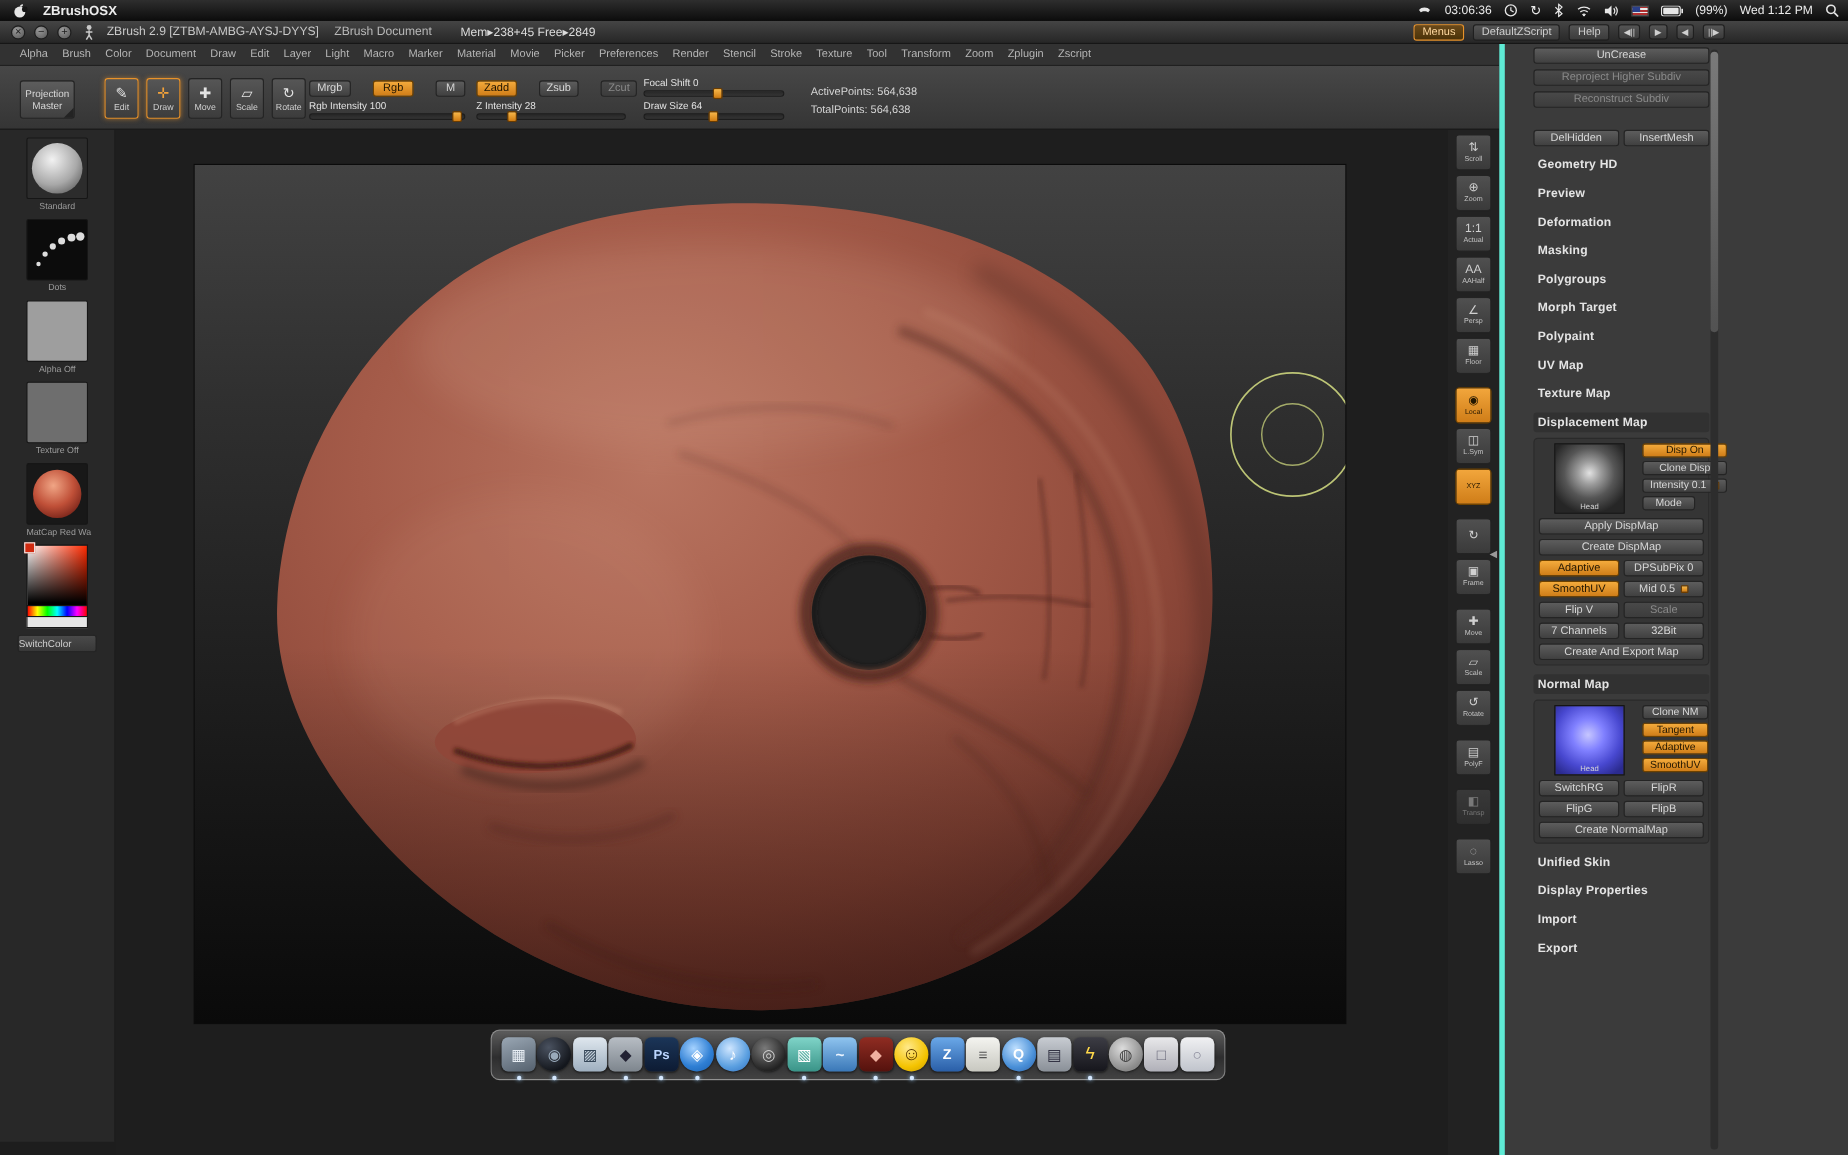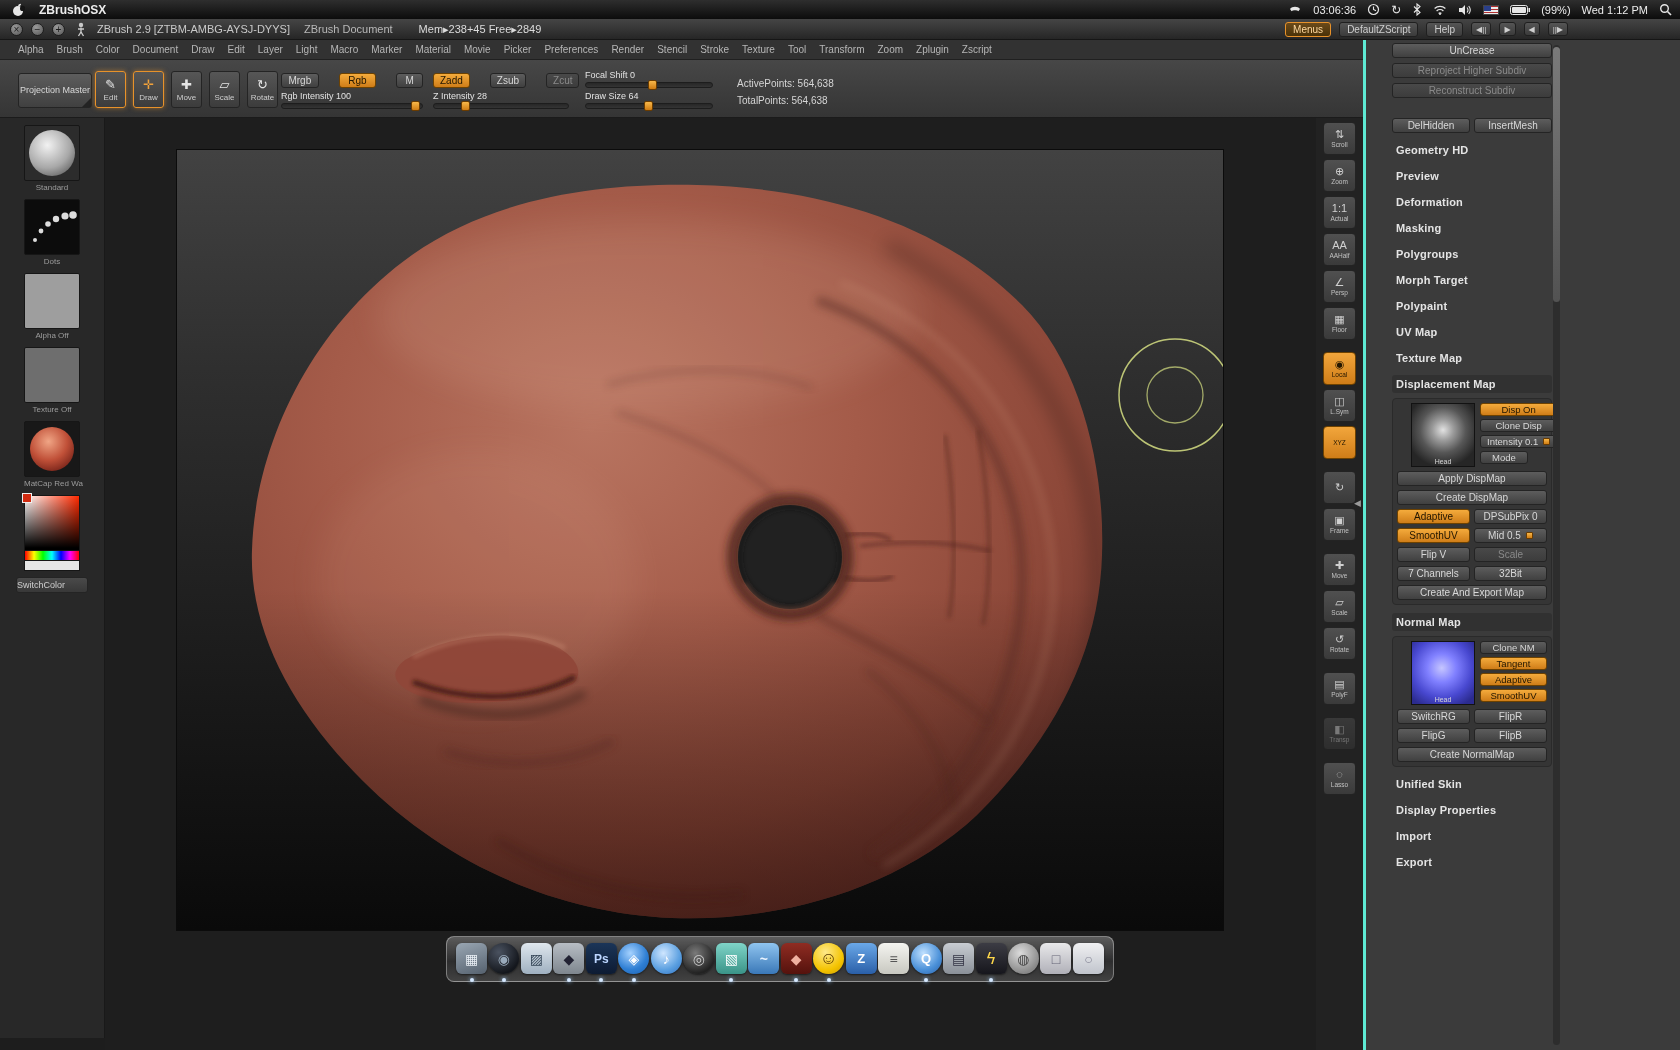--- a/index.html
+++ b/index.html
@@ -44,21 +44,21 @@
   .menurow span { white-space:nowrap; }
 
   
   .shelf { position:absolute; top:60px; left:0; width:1363px; height:58px;
     background:linear-gradient(#474747,#353535); border-bottom:1px solid #1b1b1b; z-index:70; }
   .zb-btn { background:linear-gradient(#5d5d5d,#404040); border:1px solid #242424; border-radius:3px;
     color:#d8d8d8; font-size:10px; height:15px; display:inline-flex; align-items:center; justify-content:center;
     padding:0 6px; white-space:nowrap; }
   .zb-btn.orange { background:linear-gradient(#f4ab3c,#cf7d18); color:#211600; border-color:#6e4200; }
   .zb-btn.dim { color:#8a8a8a; background:linear-gradient(#494949,#3c3c3c); }
-  .pm-btn { position:absolute; left:18px; top:13px; width:74px; height:35px; font-size:9px;
+  .pm-btn { position:absolute; left:18px; top:13px; width:50px; height:35px; font-size:9px;
     line-height:11px; text-align:center; flex-direction:column; display:flex; align-items:center; justify-content:center;
     background:linear-gradient(#5d5d5d,#404040); border:1px solid #242424; border-radius:3px; color:#d8d8d8; }
   .pm-btn::after { content:""; position:absolute; right:0; bottom:0; border-style:solid;
     border-width:0 0 9px 9px; border-color:transparent transparent #232323 transparent; }
   .modes { position:absolute; left:95px; top:11px; display:flex; gap:7px; }
   .tool-mode { width:31px; height:37px; display:flex; flex-direction:column; align-items:center; justify-content:center;
     gap:1px; background:linear-gradient(#565656,#3c3c3c); border:1px solid #242424; border-radius:3px; }
   .tool-mode.active { border-color:#e8922a; box-shadow:0 0 5px rgba(232,146,42,.55); }
   .tm-icon { font-size:13px; line-height:14px; color:#e4e4e4; }
   .tm-icon.orange { color:#f2a23a; }
@@ -114,30 +114,30 @@
   .strip-icon { font-size:11px; line-height:13px; }
   .strip-label { font-size:6.5px; color:#c2c2c2; line-height:8px; }
   .strip-btn.orange { background:linear-gradient(#f2a63c,#cf7d18); border-color:#6e4200; }
   .strip-btn.orange .strip-icon, .strip-btn.orange .strip-label { color:#241700; }
   .strip-btn.dim { opacity:.5; }
   .mt10 { margin-top:12px !important; }
   .panel-collapse-arrow { position:absolute; left:1354px; top:498px; font-size:9px; color:#9a9a9a; z-index:65; }
 
   
   .right-panel { position:absolute; left:1363px; top:40px; width:317px; bottom:0;
-    background:#3b3b3b; border-left:3px solid #5eead4; z-index:75; overflow:hidden; }
+    background:#3b3b3b; border-left:5px solid #5eead4; z-index:75; overflow:hidden; }
   .palette-col { position:absolute; left:26px; top:3px; width:160px; display:flex; flex-direction:column; gap:5px; }
   .wide { width:100%; }
   .row { display:flex; gap:4px; }
   .half { flex:1; padding:0 2px; }
   .sec { font-size:11px; font-weight:bold; color:#e4e4e4; padding:3px 4px; margin-top:3px; letter-spacing:.2px; }
   .sec.open { background:rgba(0,0,0,.17); border-radius:3px; }
   .inset { background:#353535; border:1px solid #2a2a2a; border-radius:4px; padding:4px;
     display:flex; flex-direction:column; gap:4px; }
-  .thumb-row { display:flex; gap:5px;padding-left:14px; }
+  .thumb-row { display:flex; gap:16px;padding-left:14px; }
   .thumb { width:64px; height:64px; background:#1c1c1c; border:1px solid #121212; position:relative; flex:none; }
   .thumb.disp { background:radial-gradient(circle at 50% 42%, #e2e2e2 0%, #9c9c9c 22%, #565656 48%, #262626 78%); }
   .thumb.normal { background:radial-gradient(circle at 48% 42%, #c6c6ff 0%, #8080ff 30%, #4848d0 62%, #2b2b8f 88%); }
   .thumb-label { position:absolute; bottom:1px; width:100%; text-align:center; font-size:7px; color:#d8d8d8; }
   .thumb-btns { flex:1; display:flex; flex-direction:column; gap:3px; }
   .thumb-btns .zb-btn { height:13px; font-size:9.5px; }
   .mini-handle { position:relative; display:inline-block; width:7px; height:7px; margin-left:5px;
     background:linear-gradient(#f8b84a,#d07c12); border:1px solid #6b3c00; border-radius:1px; }
   .sp12 { height:10px; }
   .panel-scrollbar { position:absolute; left:187px; top:5px; bottom:5px; width:7px;

